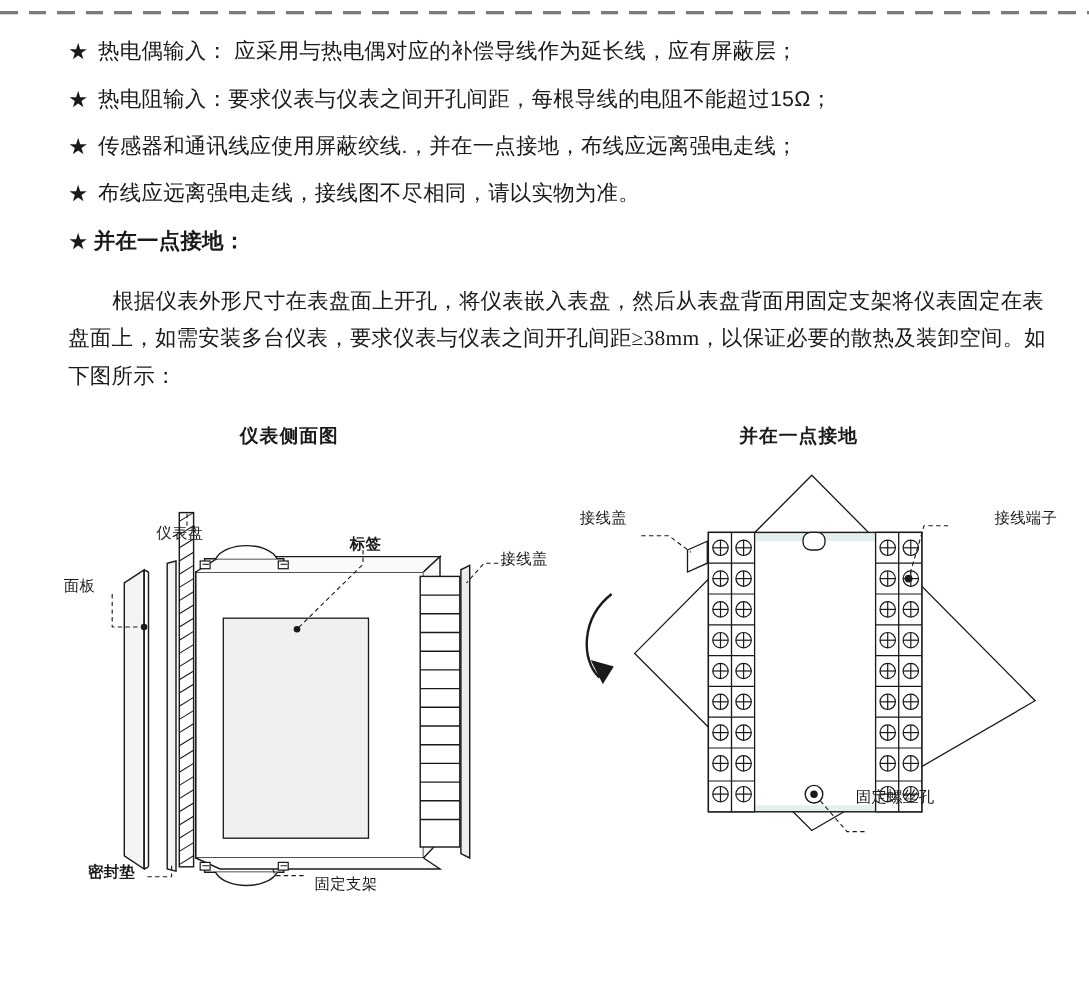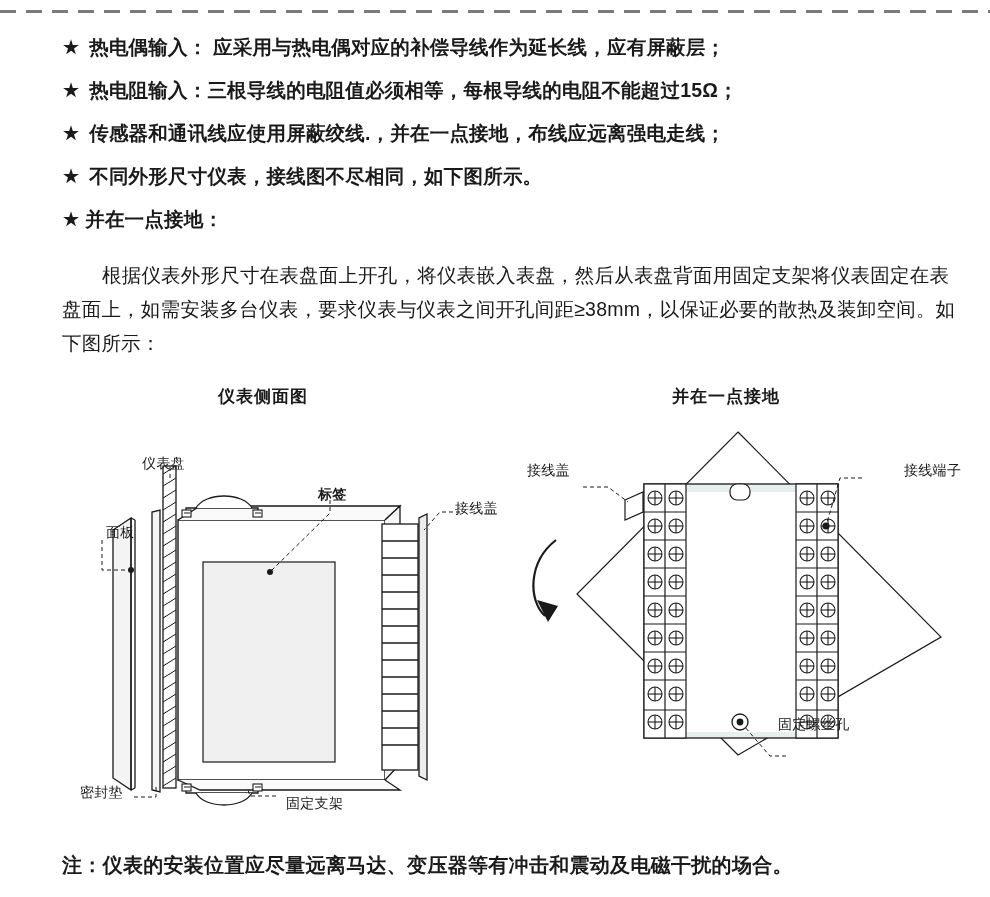--- a/index.html
+++ b/index.html
@@ -48,35 +48,35 @@
     letter-spacing: 0.2px;
   }
   .star {
     flex: 0 0 auto;
     margin-right: 9px;
     font-size: 18px;
     line-height: 30px;
   }
   .bullet-text {
     flex: 1 1 auto;
-    font-weight: bold;
   }
   .bullet-row.tight { margin-bottom: 6px; }
   .bullet-row.tight .star { margin-right: 5px; }
   .bullet-row.tight .bullet-text { font-weight: bold; }
 
   .para {
     position: absolute;
     top: 258px;
     left: 62px;
     width: 905px;
     font-size: 19.5px;
     line-height: 34px;
     text-indent: 40px;
     letter-spacing: 0.2px;
+    font-family: Liberation Serif, serif;
   }
 
   .fig-title {
     position: absolute;
     font-size: 17px;
     font-weight: bold;
     letter-spacing: 1px;
   }
   #title-side { top: 385px; left: 218px; }
   #title-back { top: 385px; left: 672px; }
@@ -116,29 +116,29 @@
 
   <div class="top-rule"></div>
 
   <div class="bullets">
     <div class="bullet-row">
       <span class="star">★</span>
       <span class="bullet-text">热电偶输入：  应采用与热电偶对应的补偿导线作为延长线，应有屏蔽层；</span>
     </div>
     <div class="bullet-row">
       <span class="star">★</span>
-      <span class="bullet-text">热电阻输入：三根导线的电阻值必须相等，每根导线的电阻不能超过15Ω；</span>
+      <span class="bullet-text">热电阻输入：要求仪表与仪表之间开孔间距，每根导线的电阻不能超过15Ω；</span>
     </div>
     <div class="bullet-row">
       <span class="star">★</span>
       <span class="bullet-text">传感器和通讯线应使用屏蔽绞线.，并在一点接地，布线应远离强电走线；</span>
     </div>
     <div class="bullet-row">
       <span class="star">★</span>
-      <span class="bullet-text">不同外形尺寸仪表，接线图不尽相同，如下图所示。</span>
+      <span class="bullet-text">布线应远离强电走线，接线图不尽相同，请以实物为准。</span>
     </div>
     <div class="bullet-row tight">
       <span class="star">★</span>
       <span class="bullet-text">并在一点接地：</span>
     </div>
   </div>
 
   <div class="para">根据仪表外形尺寸在表盘面上开孔，将仪表嵌入表盘，然后从表盘背面用固定支架将仪表固定在表盘面上，如需安装多台仪表，要求仪表与仪表之间开孔间距≥38mm，以保证必要的散热及装卸空间。如下图所示：</div>
 
   <div class="fig-title" id="title-side">仪表侧面图</div>
@@ -404,25 +404,24 @@
 
       <g stroke="#1a1a1a" stroke-width="1" stroke-dasharray="4 3">
         <path d="M583 487 L608 487 L628 502"></path>
         <path d="M862 478 L840 478 L826 526"></path>
         <path d="M786 756 L770 756 L744 726"></path>
       </g>
       <circle cx="826" cy="526" r="3.6" fill="#1a1a1a" stroke="none"></circle>
     </g>
   </svg>
 
-  <div class="lbl" style="top:455px; left:142px;">仪表盘</div>
-  <div class="lbl" style="top:524px; left:58px;margin-left:48px;">面板</div>
+  <div class="lbl" style="top:476px; left:142px;">仪表盘</div>
+  <div class="lbl" style="top:524px; left:58px;">面板</div>
   <div class="lbl" style="top:486px; left:318px;font-weight:bold;">标签</div>
   <div class="lbl" style="top:500px; left:455px;">接线盖</div>
-  <div class="lbl" style="top:784px; left:80px;">密封垫</div>
+  <div class="lbl" style="top:784px; left:80px;font-weight:bold;">密封垫</div>
   <div class="lbl" style="top:795px; left:266px;margin-left:20px;">固定支架</div>
 
   <div class="lbl" style="top:462px; left:527px;">接线盖</div>
   <div class="lbl" style="top:462px; left:858px;margin-left:46px;">接线端子</div>
   <div class="lbl" style="top:716px; left:778px;">固定螺丝孔</div>
 
-  <div class="note">注：仪表的安装位置应尽量远离马达、变压器等有冲击和震动及电磁干扰的场合。</div>
 </div>
 
 </body></html>

